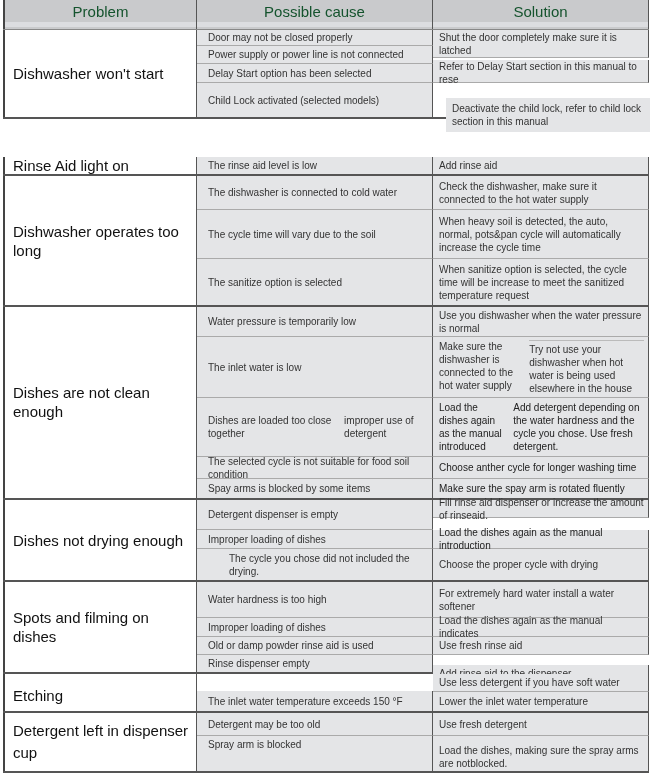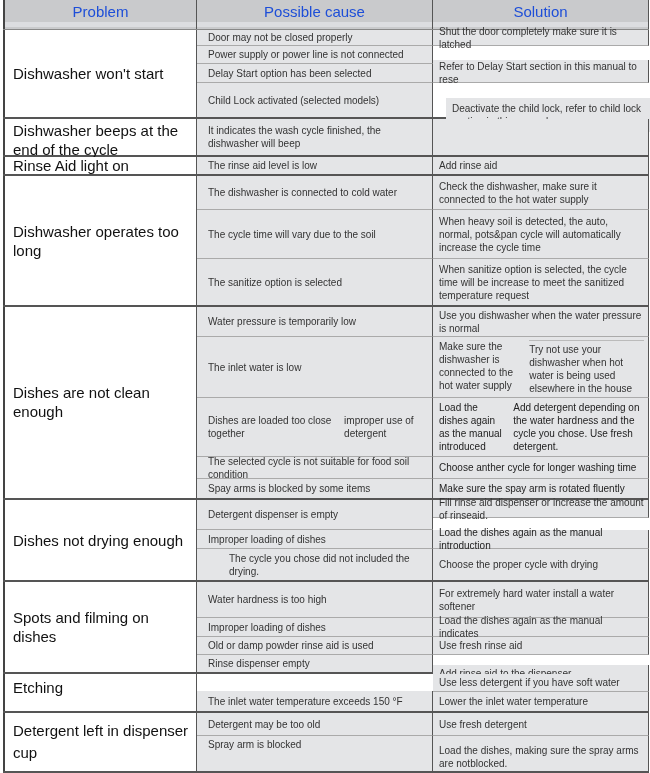--- a/index.html
+++ b/index.html
@@ -2,21 +2,21 @@
 <html><head>
 <meta charset="utf-8">
 <style>
   html, body { margin: 0; padding: 0; background: #ffffff; }
   body { width: 650px; height: 773px; position: relative; overflow: hidden;
          font-family: "Liberation Sans", "DejaVu Sans", sans-serif; color: #1a1a1a; }
   #table { position: absolute; left: 3px; top: 0; width: 646px; height: 773px; }
   .hdr { position: absolute; top: 0; height: 30px; background: #c9cacc;
          border-right: 1px solid #555; box-sizing: border-box; }
   .hdr .strip { position: absolute; left: 0; right: 0; top: 22px; height: 5px; background: #dcdde0; }
-  .hdr .txt { position: absolute; left: 0; right: 0; top: 3px; text-align: center; font-size: 15px; color: #1d4ed8; }
+  .hdr .txt { position: absolute; left: 0; right: 0; top: 3px; text-align: center; font-size: 15px; color: #14532d; }
   .hdr-line { position: absolute; left: 0; width: 646px; top: 29px; height: 1px; background: #888; }
   .grp { position: absolute; left: 0; width: 646px; box-sizing: border-box; border-bottom: 2px solid #555; }
   .prob { position: absolute; left: 0; top: 0; bottom: 0; width: 194px; background: #fff;
           border-left: 2px solid #444; border-right: 1px solid #555; box-sizing: border-box;
           display: flex; align-items: center; padding-left: 8px; font-size: 15px; line-height: 19px; color: #111; }
   .prob.top { align-items: flex-start; padding-top: 2px; }
   .cell { position: absolute; box-sizing: border-box; background: #e4e5e7;
           display: flex; align-items: center; font-size: 10px; line-height: 13px; color: #333;
           border-bottom: 1px solid #aaa; }
   .cause { left: 194px; width: 236px; padding-left: 11px; border-right: 1px solid #555; }
@@ -41,34 +41,29 @@
   </div>
   <div class="hdr" style="left:430px;width:216px;">
     <div class="strip"></div>
     <div class="txt">Solution</div>
   </div>
   <div class="hdr-line"></div>
 
   <div class="grp" style="top:30px;height:89px;">
     <div class="prob">Dishwasher won't start</div>
     <div class="cell cause" style="top:0;height:16px;">Door may not be closed properly</div>
-    <div class="cell sol" style="top:0;height:16px;">Shut the door completely make sure it is latched</div>
+    <div class="cell sol" style="top:0;height:28px;">Shut the door completely make sure it is latched</div>
     <div class="cell cause" style="top:16px;height:18px;">Power supply or power line is not connected</div>
     <div class="cell sol" style="top:16px;height:18px;margin-top:14px;">Check and connect the power supply</div>
     <div class="cell cause" style="top:34px;height:19px;">Delay Start option has been selected</div>
     <div class="cell sol" style="top:34px;height:19px;">Refer to Delay Start section in this manual to rese</div>
     <div class="cell cause last" style="top:53px;height:34px;">Child Lock activated (selected models)</div>
     <div class="cell sol last" style="top:68px;height:34px;margin-left:13px;">Deactivate the child lock, refer to child lock section in this manual</div>
   </div>
 
-  <div class="grp" style="top:119px;height:38px;">
-    <div class="prob top">Dishwasher beeps at the end of the cycle</div>
-    <div class="cell cause last" style="top:0;height:36px;">It indicates the wash cycle finished,   the dishwasher will beep</div>
-    <div class="cell sol last" style="top:0;height:36px;"></div>
-  </div>
 
   <div class="grp" style="top:157px;height:19px;">
     <div class="prob">Rinse Aid light on</div>
     <div class="cell cause last" style="top:0;height:17px;">The rinse aid level is low</div>
     <div class="cell sol last" style="top:0;height:17px;">Add rinse aid</div>
   </div>
 
   <div class="grp" style="top:176px;height:131px;">
     <div class="prob">Dishwasher operates too long</div>
     <div class="cell cause" style="top:0;height:34px;">The dishwasher is connected to cold water</div>
@@ -124,21 +119,21 @@
     <div class="cell sol" style="top:0;height:36px;">For extremely hard water install a water softener</div>
     <div class="cell cause" style="top:36px;height:19px;">Improper loading of dishes</div>
     <div class="cell sol" style="top:36px;height:19px;">Load the dishes again as the manual indicates</div>
     <div class="cell cause" style="top:55px;height:18px;">Old or damp powder rinse aid is used</div>
     <div class="cell sol" style="top:55px;height:18px;">Use fresh rinse aid</div>
     <div class="cell cause last" style="top:73px;height:17px;">Rinse dispenser empty</div>
     <div class="cell sol last" style="top:83px;height:17px;">Add rinse aid to the dispenser</div>
   </div>
 
   <div class="grp" style="top:674px;height:39px;">
-    <div class="prob top" style="padding-top:4px;">Etching</div>
+    <div class="prob top" style="padding-top:12px;">Etching</div>
     <div class="cell cause" style="top:17px;height:18px;">Using too much detergent</div>
     <div class="cell sol" style="top:0;height:18px;">Use less detergent if you have soft water</div>
     <div class="cell cause last" style="top:18px;height:19px;">The inlet water temperature exceeds 150  °F</div>
     <div class="cell sol last" style="top:18px;height:19px;">Lower the inlet water temperature</div>
   </div>
 
   <div class="grp" style="top:713px;height:60px;border-bottom:2px solid #555;">
     <div class="prob" style="line-height:22px;">Detergent left in dispenser cup</div>
     <div class="cell cause" style="top:0;height:23px;">Detergent may be too old</div>
     <div class="cell sol" style="top:0;height:23px;">Use fresh detergent</div>

